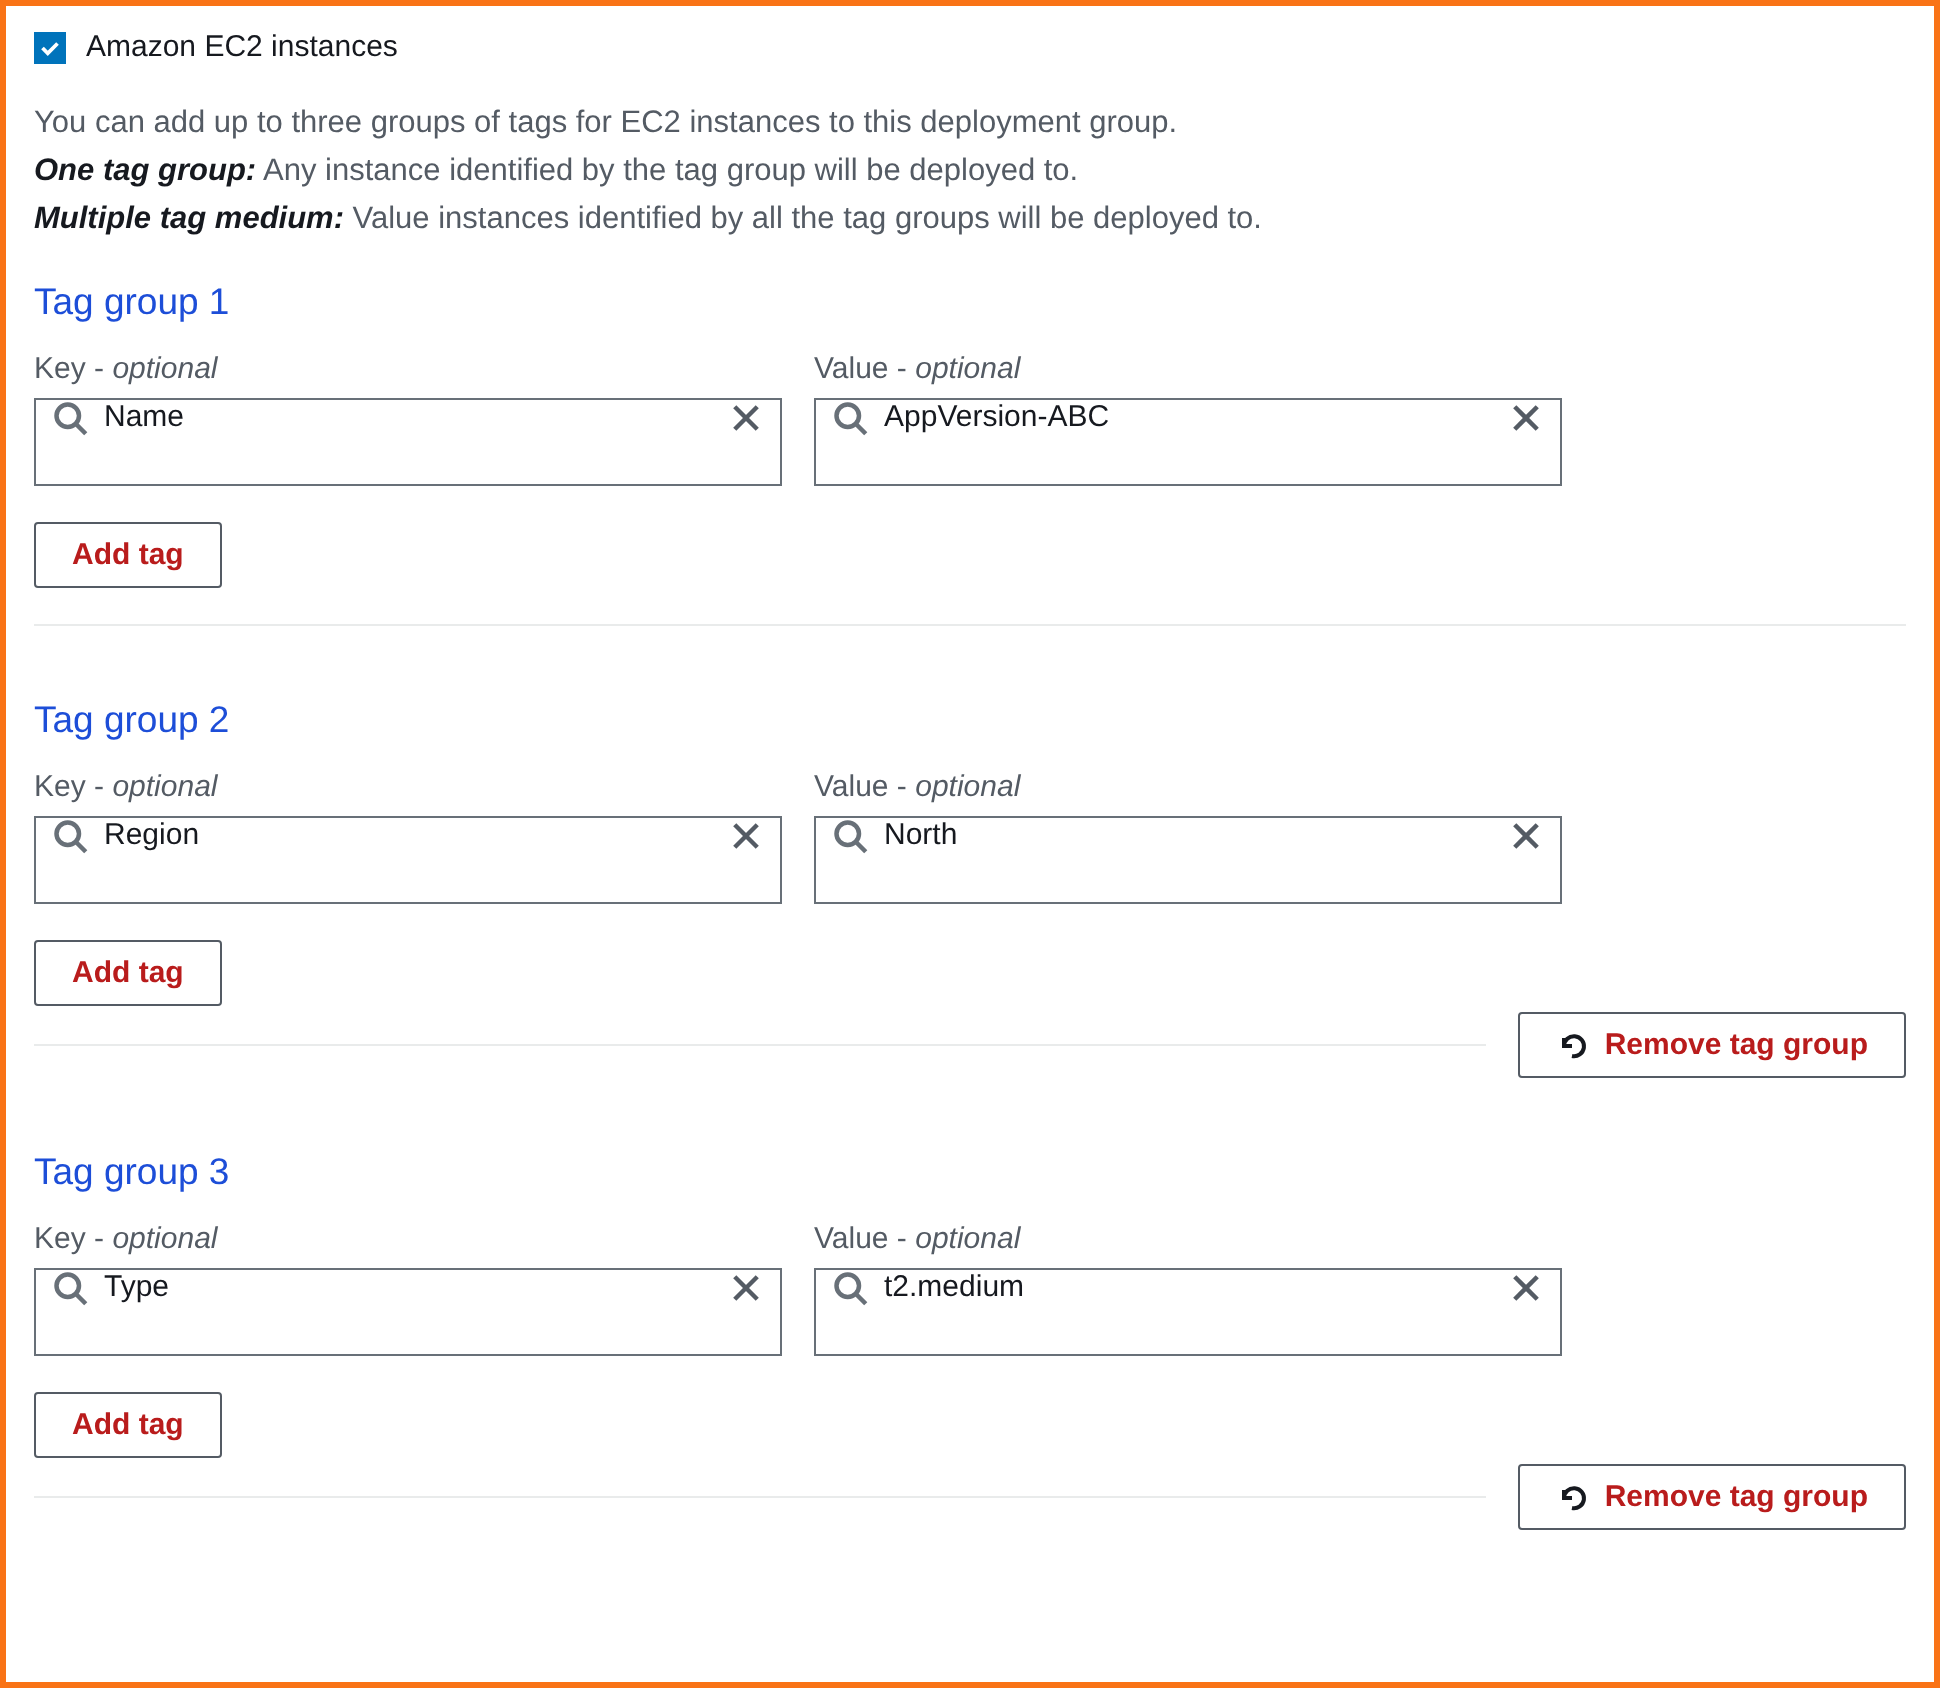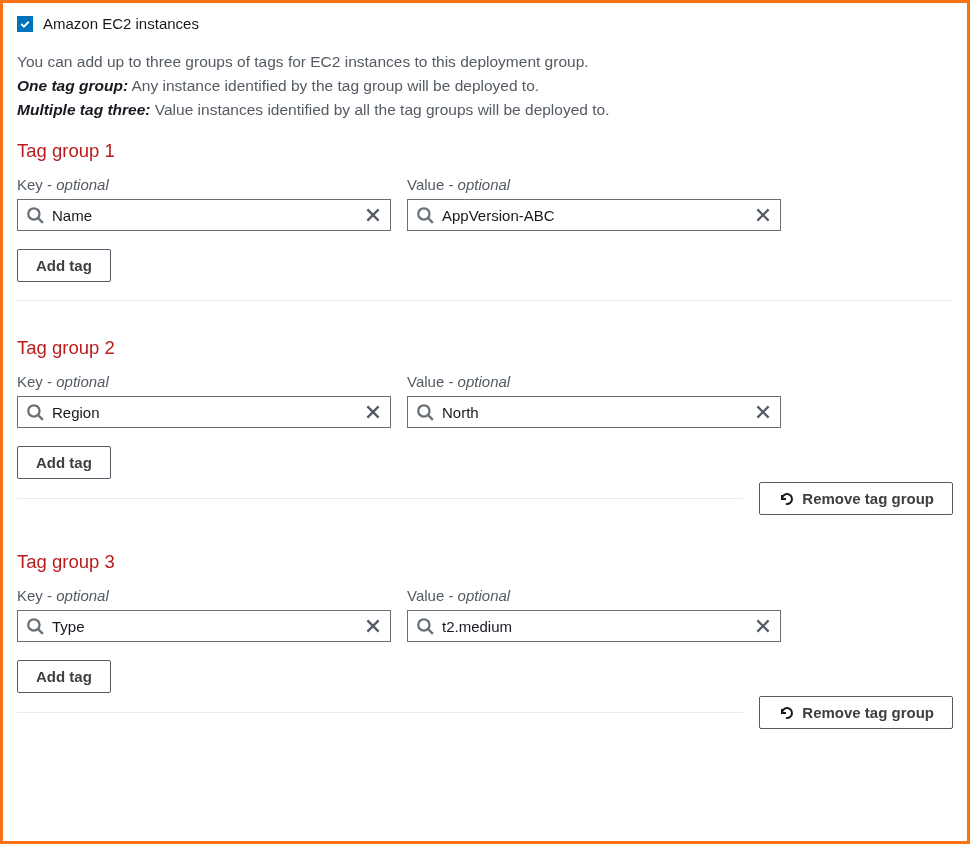--- a/index.html
+++ b/index.html
@@ -60,21 +60,21 @@
       font-style: italic;
     }
     .tag-group {
       position: relative;
       padding-bottom: 18px;
     }
     .tag-group + .tag-group {
       margin-top: 18px;
     }
     .group-title {
-      color: #b91c1c;
+      color: #1d4ed8;
       font-size: 18.5px;
       font-weight: 400;
       margin-bottom: 14px;
     }
     .fields-row {
       display: flex;
       gap: 16px;
     }
     .field {
       width: 374px;
@@ -83,23 +83,23 @@
       color: #545b64;
       font-size: 15px;
       margin-bottom: 6px;
     }
     .field-label em {
       font-style: italic;
     }
     .input-wrap {
       position: relative;
       border: 1px solid #687078;
-      height: 32px;
-      display: flex;
-      align-items: center;
+      height: 44px;
+      display: flex;
+      align-items: flex-start;
       background: #fff;
     }
     .search-icon {
       margin-left: 8px;
       width: 18px;
       height: 18px;
       flex-shrink: 0;
       color: #687078;
     }
     .search-icon svg {
@@ -133,21 +133,21 @@
       stroke: currentColor;
       stroke-width: 2;
       fill: none;
     }
     .btn {
       border: 1px solid #545b64;
       background: #fff;
       padding: 7px 18px;
       font-size: 15px;
       font-weight: 700;
-      color: #404040;
+      color: #b91c1c;
       cursor: pointer;
       display: inline-flex;
       align-items: center;
       gap: 8px;
       border-radius: 2px;
       font-family: inherit;
     }
     .add-tag-btn {
       margin-top: 18px;
     }
@@ -185,21 +185,21 @@
       <svg viewBox="0 0 16 16">
           <polyline points="3,8 6.5,11.5 13,5"></polyline>
         </svg>
     </div>
     <span class="header-label">Amazon EC2 instances</span>
   </div>
 
   <div class="description">
     <span>You can add up to three groups of tags for EC2 instances to this deployment group.</span><br>
     <b>One tag group:</b><span> Any instance identified by the tag group will be deployed to.</span><br>
-    <b>Multiple tag three:</b><span> Value instances identified by all the tag groups will be deployed to.</span>
+    <b>Multiple tag medium:</b><span> Value instances identified by all the tag groups will be deployed to.</span>
   </div>
 
   <div class="tag-group">
     <div class="group-title">Tag group 1</div>
     <div class="fields-row">
       <div class="field">
         <div class="field-label"><span>Key</span> - <em>optional</em></div>
         <div class="input-wrap">
           <span class="search-icon"><svg viewBox="0 0 16 16">
                 <circle cx="7" cy="7" r="5"></circle>

